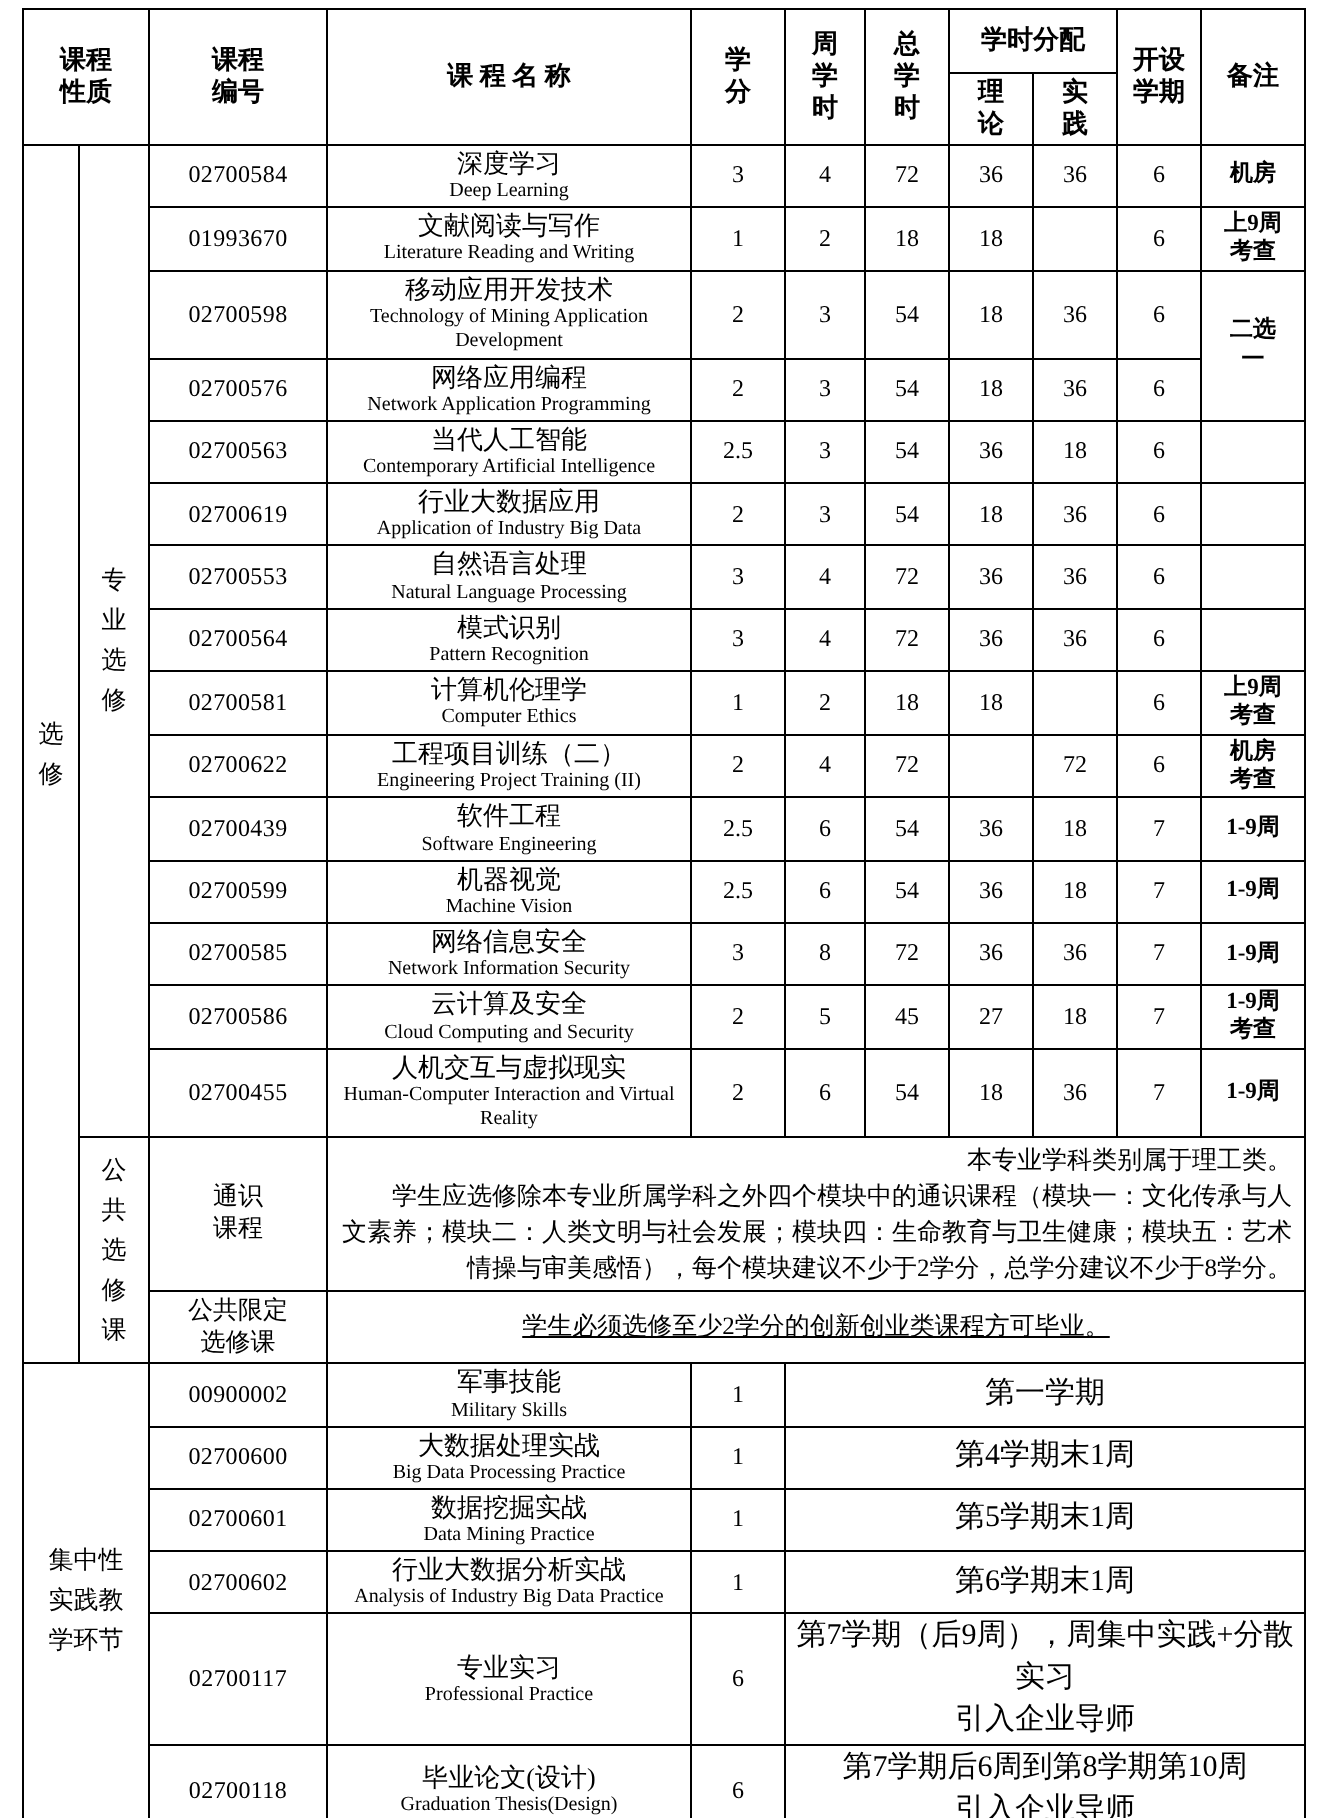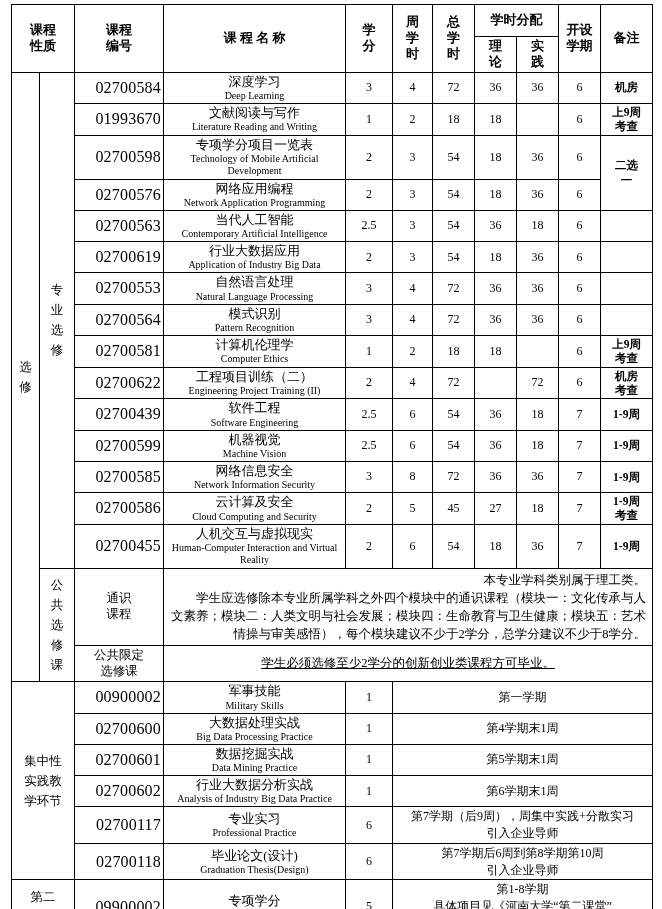--- a/index.html
+++ b/index.html
@@ -3,30 +3,30 @@
 <meta charset="utf-8">
 <style>
   html,body{margin:0;padding:0;background:#ffffff;}
   body{width:662px;height:909px;font-family:"Liberation Serif","DejaVu Serif",serif;color:#000;}
   .page{padding:4px 0 0 11px;}
   table{border-collapse:collapse;table-layout:fixed;width:641px;}
   td,th{border:1px solid #000;text-align:center;vertical-align:middle;padding:1px 2px;
         font-size:12.5px;line-height:1.25;overflow:hidden;}
   th{font-weight:bold;font-size:13px;}
   .pre{white-space:pre-line;}
-  .code{font-size:16px;letter-spacing:0.2px;text-align:right;}
+  .code{font-size:12px;letter-spacing:0.2px;}
   .cn{font-size:13px;}
   .en{font-size:10px;line-height:1.2;}
   .num{font-size:12px;}
   .remark{font-size:11.5px;font-weight:bold;}
   .vlabel{font-size:12.5px;white-space:pre-line;line-height:1.6;}
   .gentext{text-align:right;font-size:12.5px;line-height:1.45;padding:2px 6px;}
   .gentext p{margin:0;text-indent:2em;}
   .centertext{font-size:12.5px;text-decoration:underline;}
-  .sched{font-size:12px;white-space:pre-line;line-height:1.4;}
+  .sched{font-size:15px;white-space:pre-line;line-height:1.4;}
   .rh{height:31px;} .rh3{height:44px;} .rhg{height:70px;} .rhq{height:36px;}
   .rhb{height:31px;} .rhb2{height:34px;} .rhs{height:50px;}
   .hrow{height:32px;}
 </style>
 </head>
 <body>
 
 <div class="page">
 <table>
   <colgroup>
@@ -101,22 +101,22 @@
       <td class="num">18</td>
       <td class="num">18</td>
       <td class="num"></td>
       <td class="num">6</td>
       <td class="remark pre">上9周
 考查</td>
     </tr>
     <tr class="rh3">
       <td class="code">02700598</td>
       <td>
-            <div class="cn">专项学分项目一览表</div>
-            <div class="en">Technology of Mobile Artificial Development</div>
+            <div class="cn">移动应用开发技术</div>
+            <div class="en">Technology of Mining Application Development</div>
           </td>
       <td class="num">2</td>
       <td class="num">3</td>
       <td class="num">54</td>
       <td class="num">18</td>
       <td class="num">36</td>
       <td class="num">6</td>
       <td rowspan="2" class="remark pre">二选
 一</td>
     </tr>

